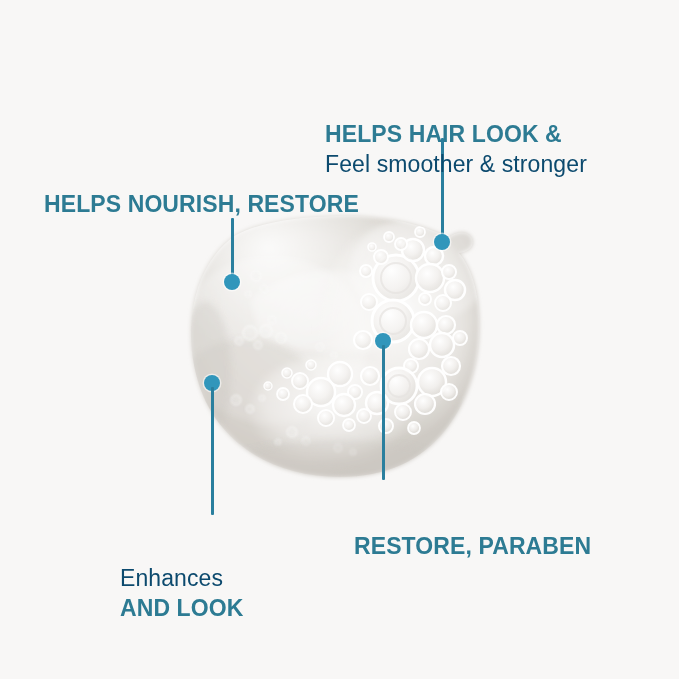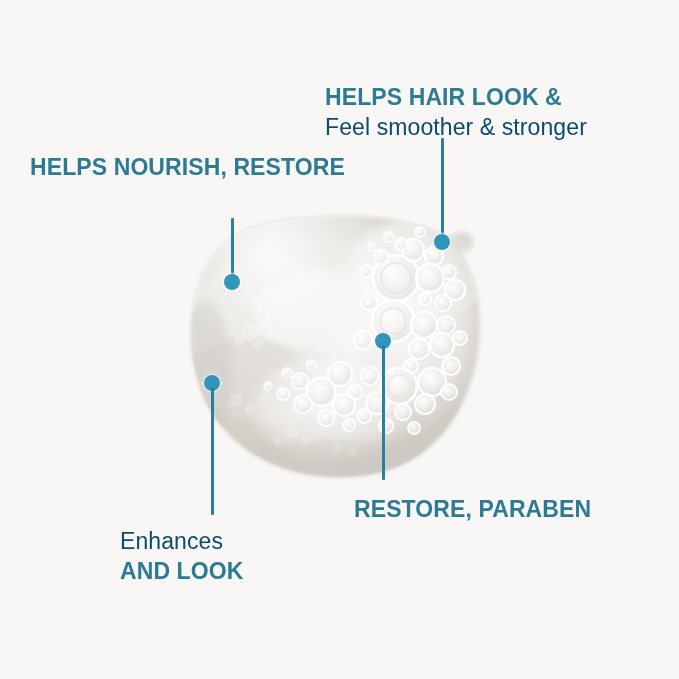--- a/index.html
+++ b/index.html
@@ -50,20 +50,21 @@
     margin-left: -8px;
     border-radius: 50%;
     background: #3196bb;
     box-shadow: 0 0 0 1.5px rgba(255,255,255,0.55);
   }
 
   
   .callout {
     position: absolute;
     white-space: nowrap;
+    margin-top: 37px;
   }
   .callout .strong {
     font-weight: bold;
     font-size: 23px;
     letter-spacing: 0.1px;
     color: #2d7b93;
     line-height: 1.32;
   }
   .callout .light {
     font-weight: normal;
@@ -256,21 +257,21 @@
   <div class="connector" style="left:204px; top:375px; width:16px; height:145px;">
     <div class="knob" style="top:0;"></div>
     <div class="stem" style="top:12px; height:128px;"></div>
   </div>
 
   <div class="callout" style="left:325px; top:82px;">
     <div class="strong">HELPS HAIR LOOK &amp;</div>
     <div class="light">Feel smoother &amp; stronger</div>
   </div>
 
-  <div class="callout" style="left:30px; top:152px;">
+  <div class="callout" style="left:44px; top:152px;">
     <div class="strong">HELPS NOURISH, RESTORE</div>
   </div>
 
   <div class="callout" style="left:354px; top:494px;">
     <div class="strong">RESTORE, PARABEN</div>
   </div>
 
   <div class="callout" style="left:120px; top:526px;">
     <div class="light">Enhances</div>
     <div class="strong">AND LOOK</div>

